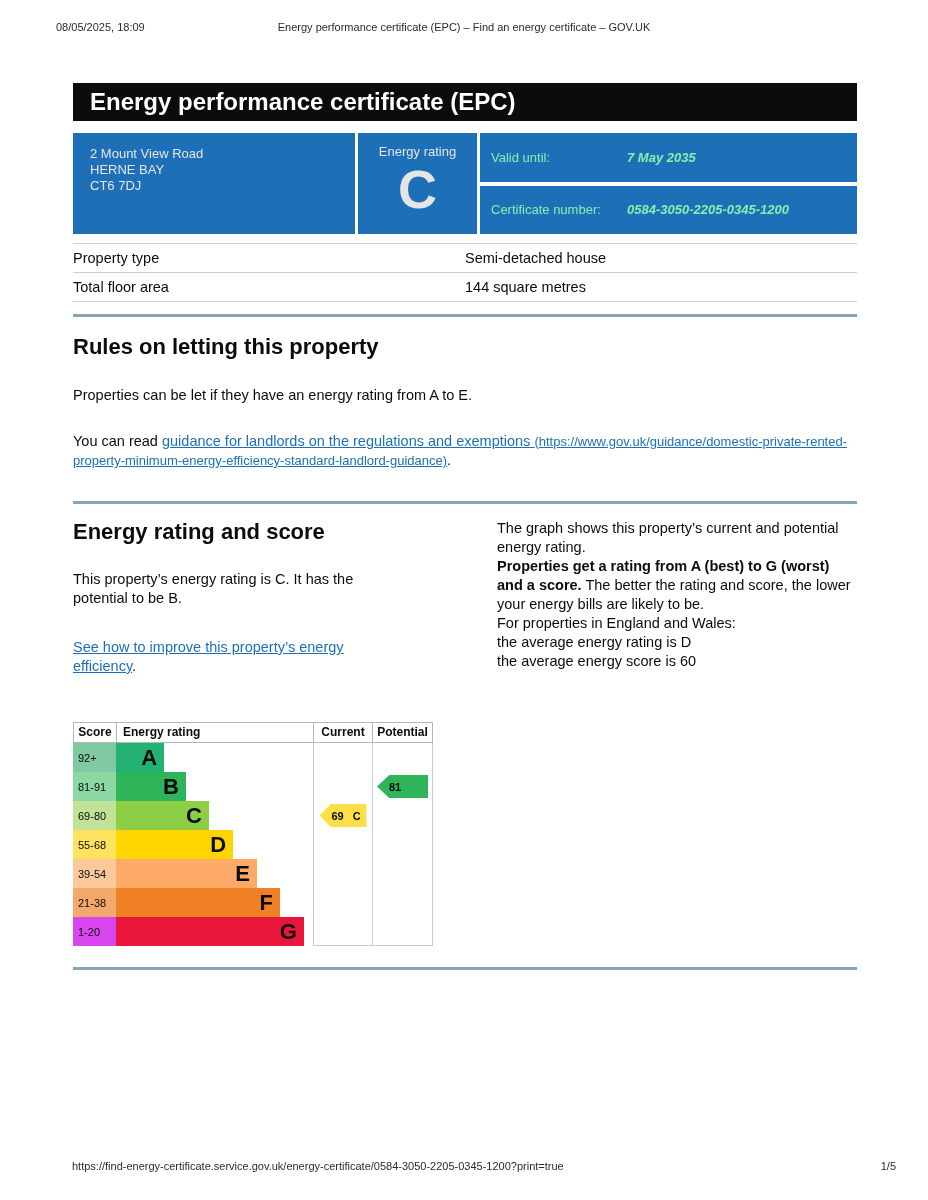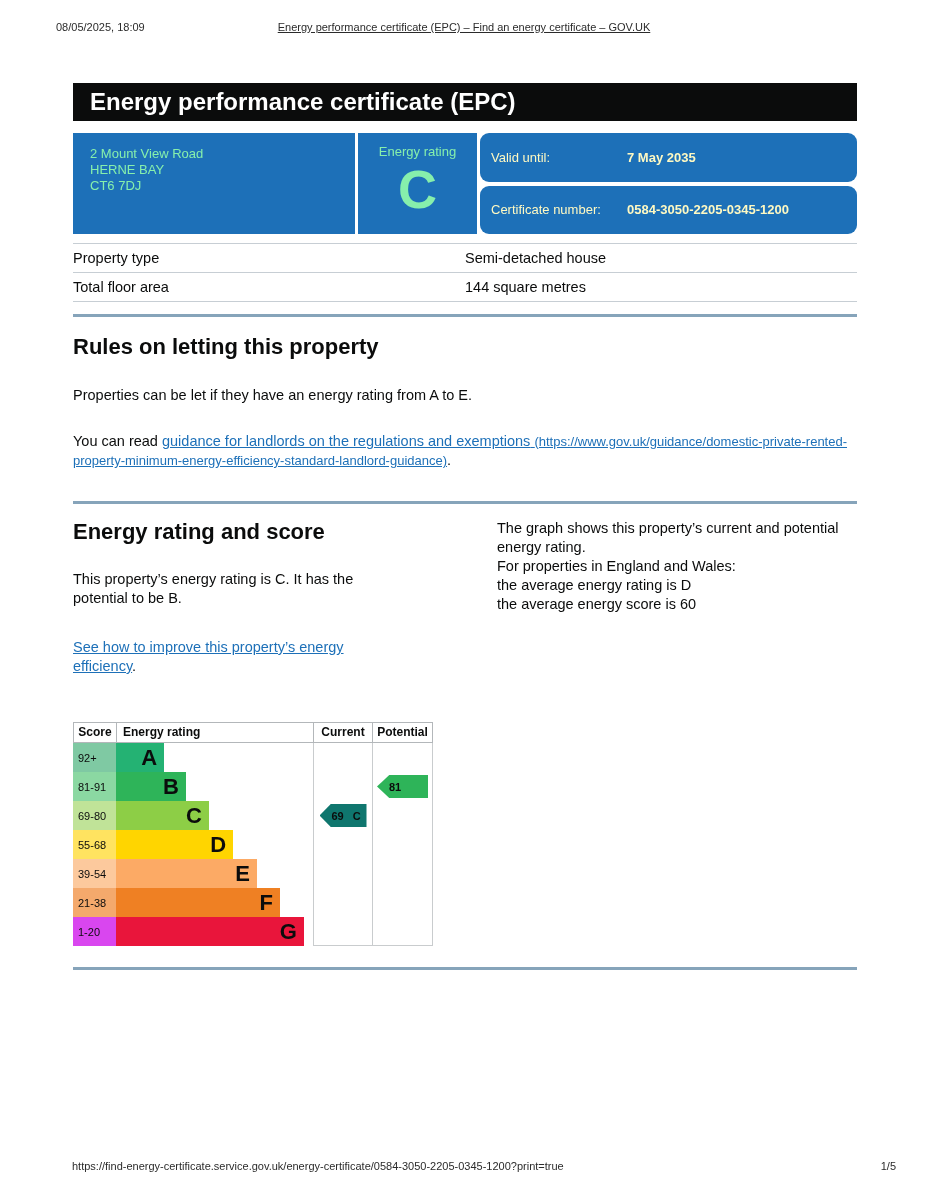--- a/index.html
+++ b/index.html
@@ -10,43 +10,43 @@
     color: #0b0c0c;
     position: relative;
     overflow: hidden;
   }
   .print-header, .print-footer {
     position: absolute; left: 0; width: 928px;
     font-size: 11px; color: #2b2b2b;
   }
   .print-header { top: 21px; }
   .print-header .ph-date { position: absolute; left: 36px; top: 0; margin-left: 20px; }
-  .print-header .ph-title { display: block; text-align: center; text-decoration: underline; }
+  .print-header .ph-title { display: block; text-align: center; }
   .print-footer { top: 1160px; }
   .print-footer .pf-url { position: absolute; left: 44px; top: 0; padding-left: 28px; }
   .print-footer .pf-page { position: absolute; right: 32px; top: 0; }
 
   .content { padding: 83px 71px 0 73px; }
 
   .banner {
     background: #0b0c0c; color: #ffffff;
     height: 38px; padding: 7px 0 0 17px;
     font-size: 24px; font-weight: bold; line-height: 24px;
   }
 
   .summary { display: flex; gap: 3px; margin-top: 12px; height: 101px; }
-  .summary .cell { background: #1d70b8; color: #86efac; }
+  .summary .cell { background: #1d70b8; color: #e5e5e5; }
   .sum-address { width: 282px; padding: 13px 0 0 17px; font-size: 13px; line-height: 16px; }
   .sum-rating { width: 119px; text-align: center; padding-top: 11px; }
   .sum-rating .sr-label { font-size: 13px; }
   .sum-rating .sr-big { font-size: 54px; font-weight: bold; line-height: 56px; margin-top: 2px; }
   .sum-right { flex: 1; display: flex; flex-direction: column; gap: 4px; background: transparent !important; }
-  .sum-row { background: #1d70b8; color:#fef9c3; flex: 1; display: flex; align-items: center; font-size: 13px; border-radius: 9px; }
+  .sum-row { background: #1d70b8; color:#86efac; flex: 1; display: flex; align-items: center; font-size: 13px; }
   .sum-row .lab { width: 147px; padding-left: 11px; }
-  .sum-row .val { font-weight: bold; }
+  .sum-row .val { font-weight: bold; font-style: italic; }
 
   .prop-table { width: 100%; margin-top: 9px; border-collapse: collapse; font-size: 14.5px; }
   .prop-table td { border-top: 1px solid #c7ced4; border-bottom: 1px solid #c7ced4; padding: 6px 0 6px 0; }
   .prop-table td.plabel { width: 392px; }
 
   .blue-rule { border: 0; height: 3px; background: #86a4ba; }
   .rule-1 { margin-top: 12px; }
   .rule-2 { margin-top: 31px; }
   .rule-3 { margin-top: 21px; }
 
@@ -202,21 +202,21 @@
                   <span>B</span>
                 </div>
               </div>
             </div>
             <div class="chart-row">
               <div class="score-cell" style="background: rgb(192, 227, 152);">69-80</div>
               <div class="band-cell">
                 <div class="band-bar" style="background: rgb(141, 206, 70); width: 47.2%;">C</div>
               </div>
               <div class="cur-cell">
-                <div class="rating-arrow cur" style="background: #0f766e;">
+                <div class="rating-arrow cur" style="background: #fde047;">
                   <span>69</span>
                   <span>C</span>
                 </div>
               </div>
               <div class="pot-cell"></div>
             </div>
             <div class="chart-row">
               <div class="score-cell" style="background: rgb(255, 227, 96);">55-68</div>
               <div class="band-cell">
                 <div class="band-bar" style="background: rgb(255, 213, 0); width: 59.4%;">D</div>
@@ -247,20 +247,21 @@
               </div>
               <div class="cur-cell"></div>
               <div class="pot-cell"></div>
             </div>
           </div>
       </div>
     </div>
 
     <div class="col-right">
       <p class="para p-graph">The graph shows this property’s current and potential energy rating.</p>
+      <p class="para p-ratings"><strong>Properties get a rating from A (best) to G (worst) and a score.</strong><span> The better the rating and score, the lower your energy bills are likely to be.</span></p>
       <p class="para p-ew">For properties in England and Wales:</p>
       <div class="para p-averages">
         <div>the average energy rating is D</div>
         <div>the average energy score is 60</div>
       </div>
     </div>
   </div>
 
   <hr class="blue-rule rule-3">
 

